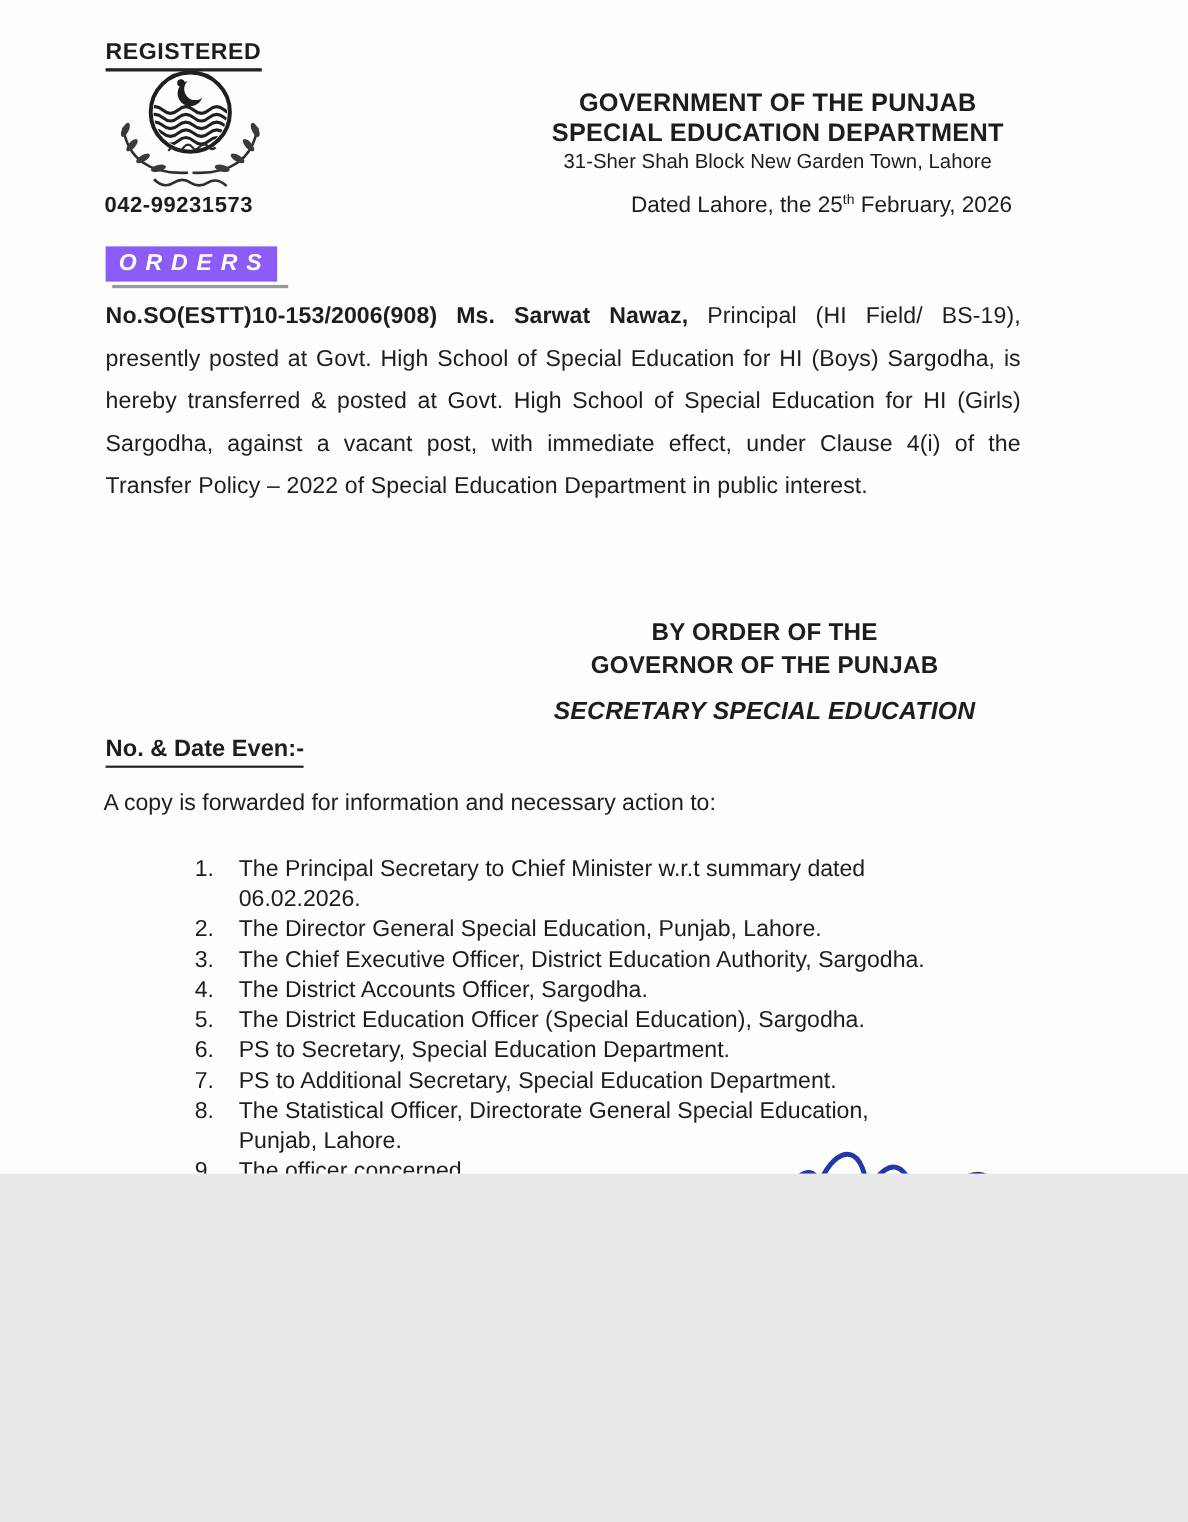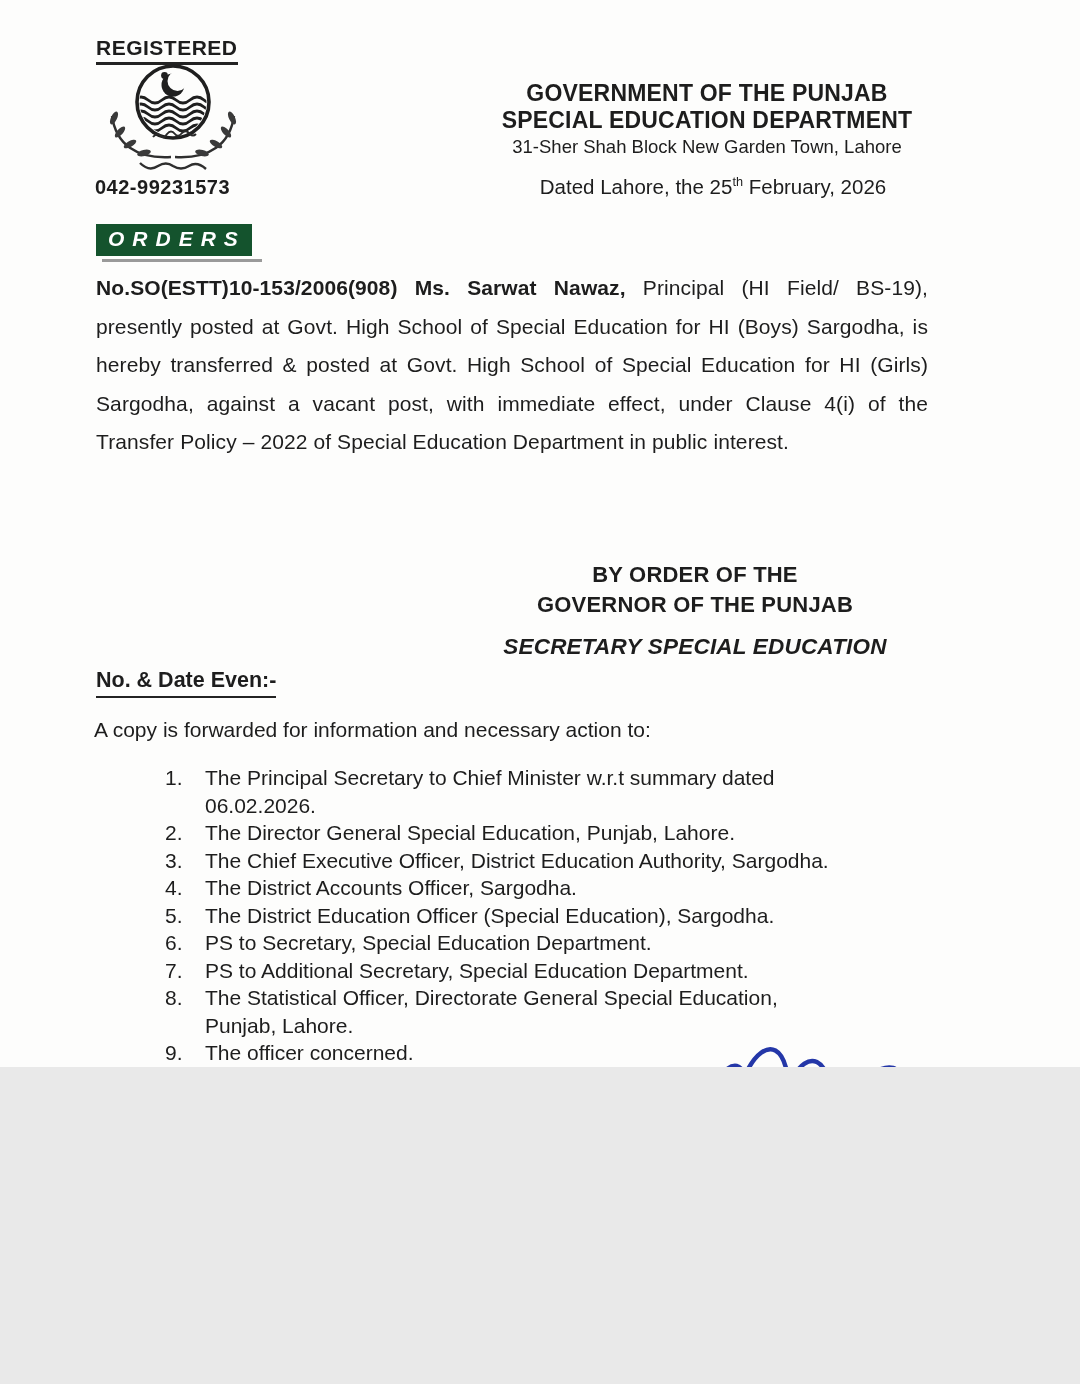--- a/index.html
+++ b/index.html
@@ -34,21 +34,21 @@
   .phone {
     position: absolute;
     left: 95px; top: 176px;
     font-size: 20px;
     font-weight: bold;
     letter-spacing: 0.5px;
   }
   .orders-box {
     position: absolute;
     left: 96px; top: 224px;
-    background: #14532d;
+    background: #8b5cf6;
     color: #ffffff;
     font-style: italic;
     font-weight: bold;
     font-size: 21px;
     letter-spacing: 8px;
     padding: 3px 6px 5px 12px;
   }
   .orders-box::after {
     content: "";
     position: absolute;
@@ -72,21 +72,21 @@
     letter-spacing: 0.2px;
   }
   .lh-addr {
     font-size: 18.5px;
     line-height: 24px;
     margin-top: 1px;
   }
   .lh-date {
     margin-top: 16px;
     font-size: 20.5px;
-    text-align: center;
+    text-align: right;
     padding-left: 12px;
     white-space: nowrap;
   }
   .lh-date sup { font-size: 0.62em; line-height: 0; }
 
   
   .body-par {
     position: absolute;
     left: 96px; top: 269px;
     width: 832px;
@@ -120,21 +120,21 @@
   }
   .forward {
     position: absolute;
     left: 94px; top: 718px;
     font-size: 21px;
   }
   ol.dist {
     position: absolute;
     left: 163px; top: 764px;
     width: 740px;
-    margin: 0; padding: 0;
+    margin: 12px; padding: 0;
     list-style: none;
     counter-reset: item;
     font-size: 21px;
     line-height: 27.5px;
   }
   ol.dist li {
     position: relative;
     padding-left: 42px;
   }
   ol.dist li::before {

